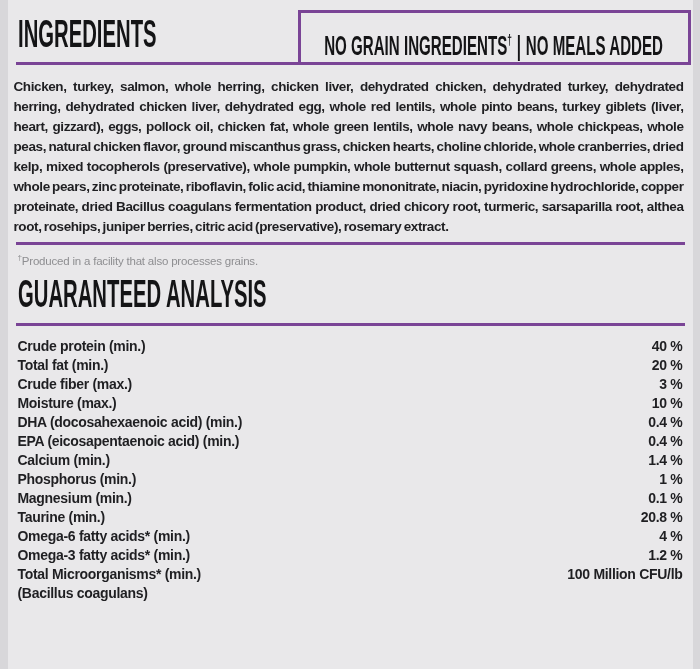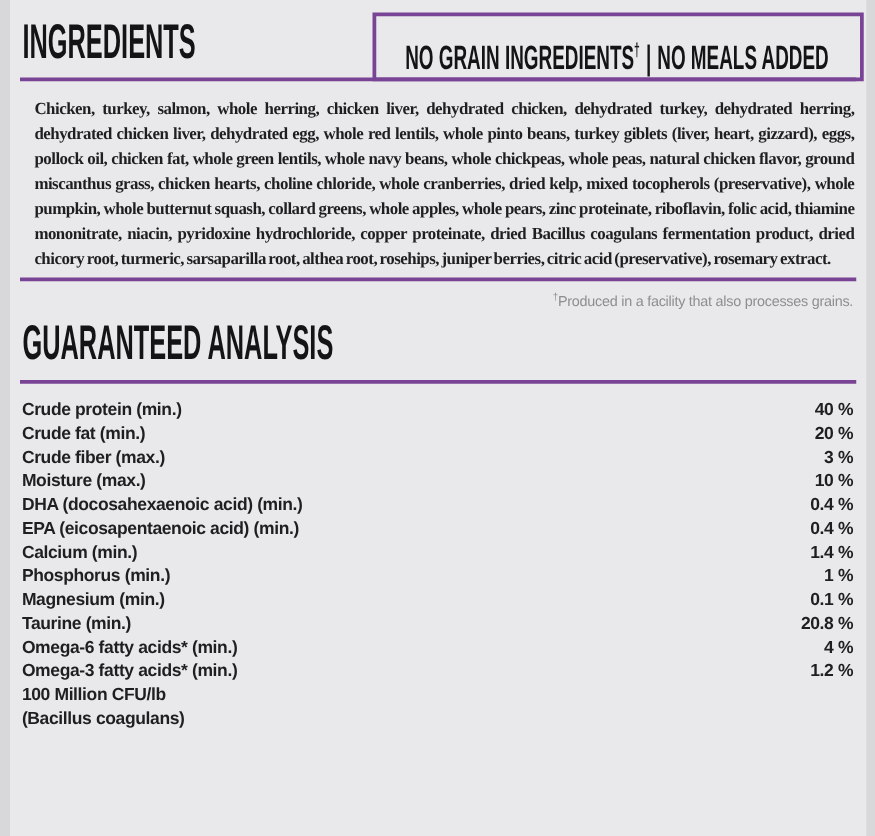--- a/index.html
+++ b/index.html
@@ -54,39 +54,37 @@
   .badge-sep { margin: 0 0.32em; }
   .rule {
     height: 3px;
     background: #7a4496;
     margin-left: 8px;
     margin-right: 8px;
   }
   .rule-abs { position: absolute; left: 8px; right: 8px; bottom: 0; height: 3px; background: #7a4496; }
   
   .ingredients-text {
-    margin: 12px 9px 0 20px;
+    margin: 12px 9px 0 6px;
     font-size: 13.5px;
     font-weight: 700;
     line-height: 20px;
     letter-spacing: -0.4px;
     word-spacing: -1px;
     text-align: justify;
     color: #1f1f22;
-    font-family: Liberation Serif, serif;
   }
   .mid-rule { margin-top: 5px; }
   
   .footnote {
     margin: 6px 10px 0 10px;
     font-size: 11.5px;
     line-height: 14px;
     letter-spacing: -0.2px;
     color: #8e8e91;
-    text-align: right;
   }
   .footnote sup { font-size: 70%; vertical-align: super; }
   
   .ga-heading-wrap { margin-top: 6px; height: 45px; position: relative; }
   .ga-heading {
     position: absolute;
     left: 10px;
     top: 0;
     font-size: 39px;
     font-weight: 700;
@@ -135,21 +133,21 @@
     <div class="ga-heading">GUARANTEED ANALYSIS</div>
   </div>
   <div class="rule ga-rule"></div>
 
   <div class="ga-table">
     <div class="row">
       <span class="lbl">Crude protein (min.)</span>
       <span class="val">40 %</span>
     </div>
     <div class="row">
-      <span class="lbl">Crude fat (min.)</span>
+      <span class="lbl">Total fat (min.)</span>
       <span class="val">20 %</span>
     </div>
     <div class="row">
       <span class="lbl">Crude fiber (max.)</span>
       <span class="val">3 %</span>
     </div>
     <div class="row">
       <span class="lbl">Moisture (max.)</span>
       <span class="val">10 %</span>
     </div>
@@ -179,20 +177,21 @@
     </div>
     <div class="row">
       <span class="lbl">Omega-6 fatty acids* (min.)</span>
       <span class="val">4 %</span>
     </div>
     <div class="row">
       <span class="lbl">Omega-3 fatty acids* (min.)</span>
       <span class="val">1.2 %</span>
     </div>
     <div class="row">
+      <span class="lbl">Total Microorganisms* (min.)</span>
       <span class="val">100 Million CFU/lb</span>
     </div>
     <div class="row">
       <span class="lbl">(Bacillus coagulans)</span>
       <span class="val"></span>
     </div>
   </div>
 
 </div>
 

